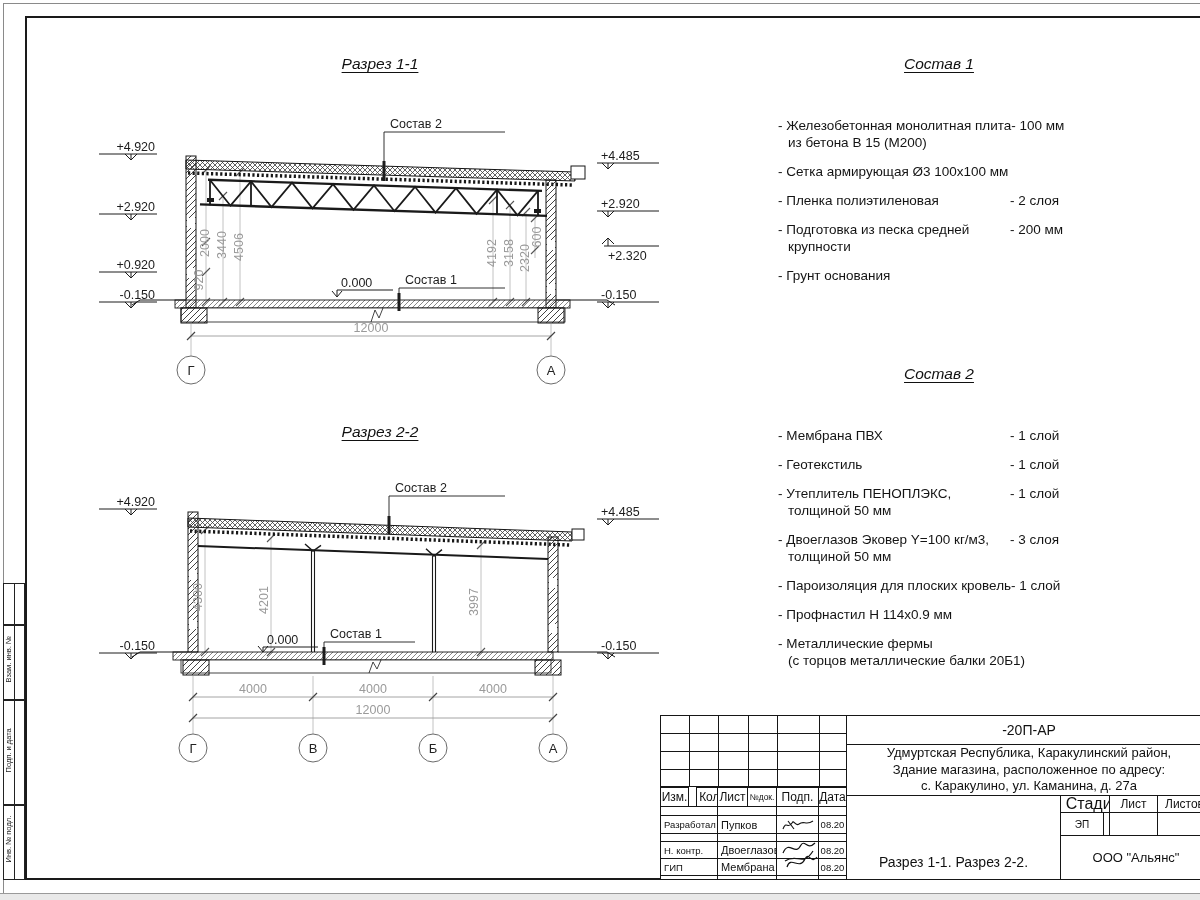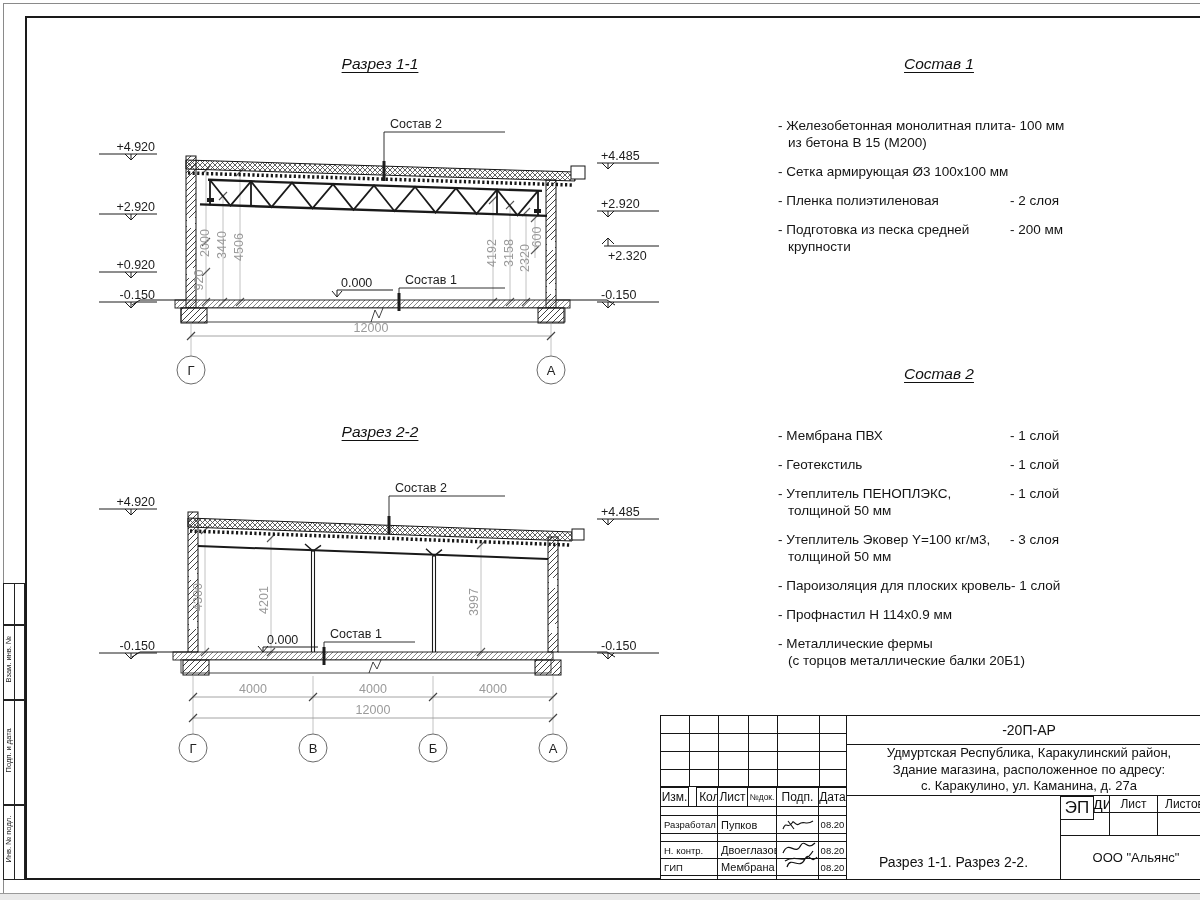--- a/index.html
+++ b/index.html
@@ -322,20 +322,26 @@
         </div>
       <div class="item-qty">-  2 слоя</div>
     </div>
     <div class="item">
       <div class="item-text">
           <div>- Подготовка из песка средней</div>
           <div class="l2">крупности</div>
         </div>
       <div class="item-qty">- 200 мм</div>
     </div>
+    <div class="item">
+      <div class="item-text">
+          <div>- Грунт основания</div>
+        </div>
+      <div class="item-qty"></div>
+    </div>
   </div>
 
   <div class="sostav" style="left:778px;top:365px">
     <div class="sostav-title">Состав 2</div>
     <div class="item">
       <div class="item-text">
           <div>- Мембрана ПВХ</div>
         </div>
       <div class="item-qty">- 1 слой</div>
     </div>
@@ -347,21 +353,21 @@
     </div>
     <div class="item">
       <div class="item-text">
           <div>- Утеплитель ПЕНОПЛЭКС,</div>
           <div class="l2">толщиной 50 мм</div>
         </div>
       <div class="item-qty">- 1 слой</div>
     </div>
     <div class="item">
       <div class="item-text">
-          <div>- Утеплитель Эковер Y=100 кг/м3,</div>
+          <div>- Двоеглазов Эковер Y=100 кг/м3,</div>
           <div class="l2">толщиной 50 мм</div>
         </div>
       <div class="item-qty">- 3 слоя</div>
     </div>
     <div class="item">
       <div class="item-text">
           <div>- Пароизоляция для плоских кровель</div>
         </div>
       <div class="item-qty">- 1 слой</div>
     </div>
@@ -431,19 +437,19 @@
     <div class="c" style="left:186px;top:0;width:366px;height:30px;font-size:14px">-20П-АР</div>
     <div class="c" style="left:186px;top:29px;width:366px;height:52px;font-size:13px;line-height:16.5px;flex-direction:column">
       <div>Удмуртская Республика, Каракулинский район,</div>
       <div>Здание магазина, расположенное по адресу:</div>
       <div>с. Каракулино, ул. Каманина, д. 27а</div>
     </div>
     <div class="c" style="left:186px;top:80px;width:215px;height:85px;font-size:14px;padding-top:48px">Разрез 1-1. Разрез 2-2.</div>
     <div class="c" style="left:400px;top:80px;width:66px;height:18px;font-size:16px">Стадия</div>
     <div class="c" style="left:449px;top:80px;width:49px;height:18px;font-size:12px">Лист</div>
     <div class="c" style="left:497px;top:80px;width:55px;height:18px;font-size:12px">Листов</div>
-    <div class="c" style="left:400px;top:81px;width:34px;height:24px;font-size:17px">ЭП</div>
+    <div class="c" style="left:400px;top:97px;width:44px;height:24px;font-size:10px">ЭП</div>
     <div class="c" style="left:449px;top:97px;width:49px;height:24px"></div>
     <div class="c" style="left:497px;top:97px;width:55px;height:24px"></div>
     <div class="c" style="left:400px;top:120px;width:152px;height:45px;font-size:13px">ООО "Альянс"</div>
   </div>
 
 </div>
 
 </body></html>

